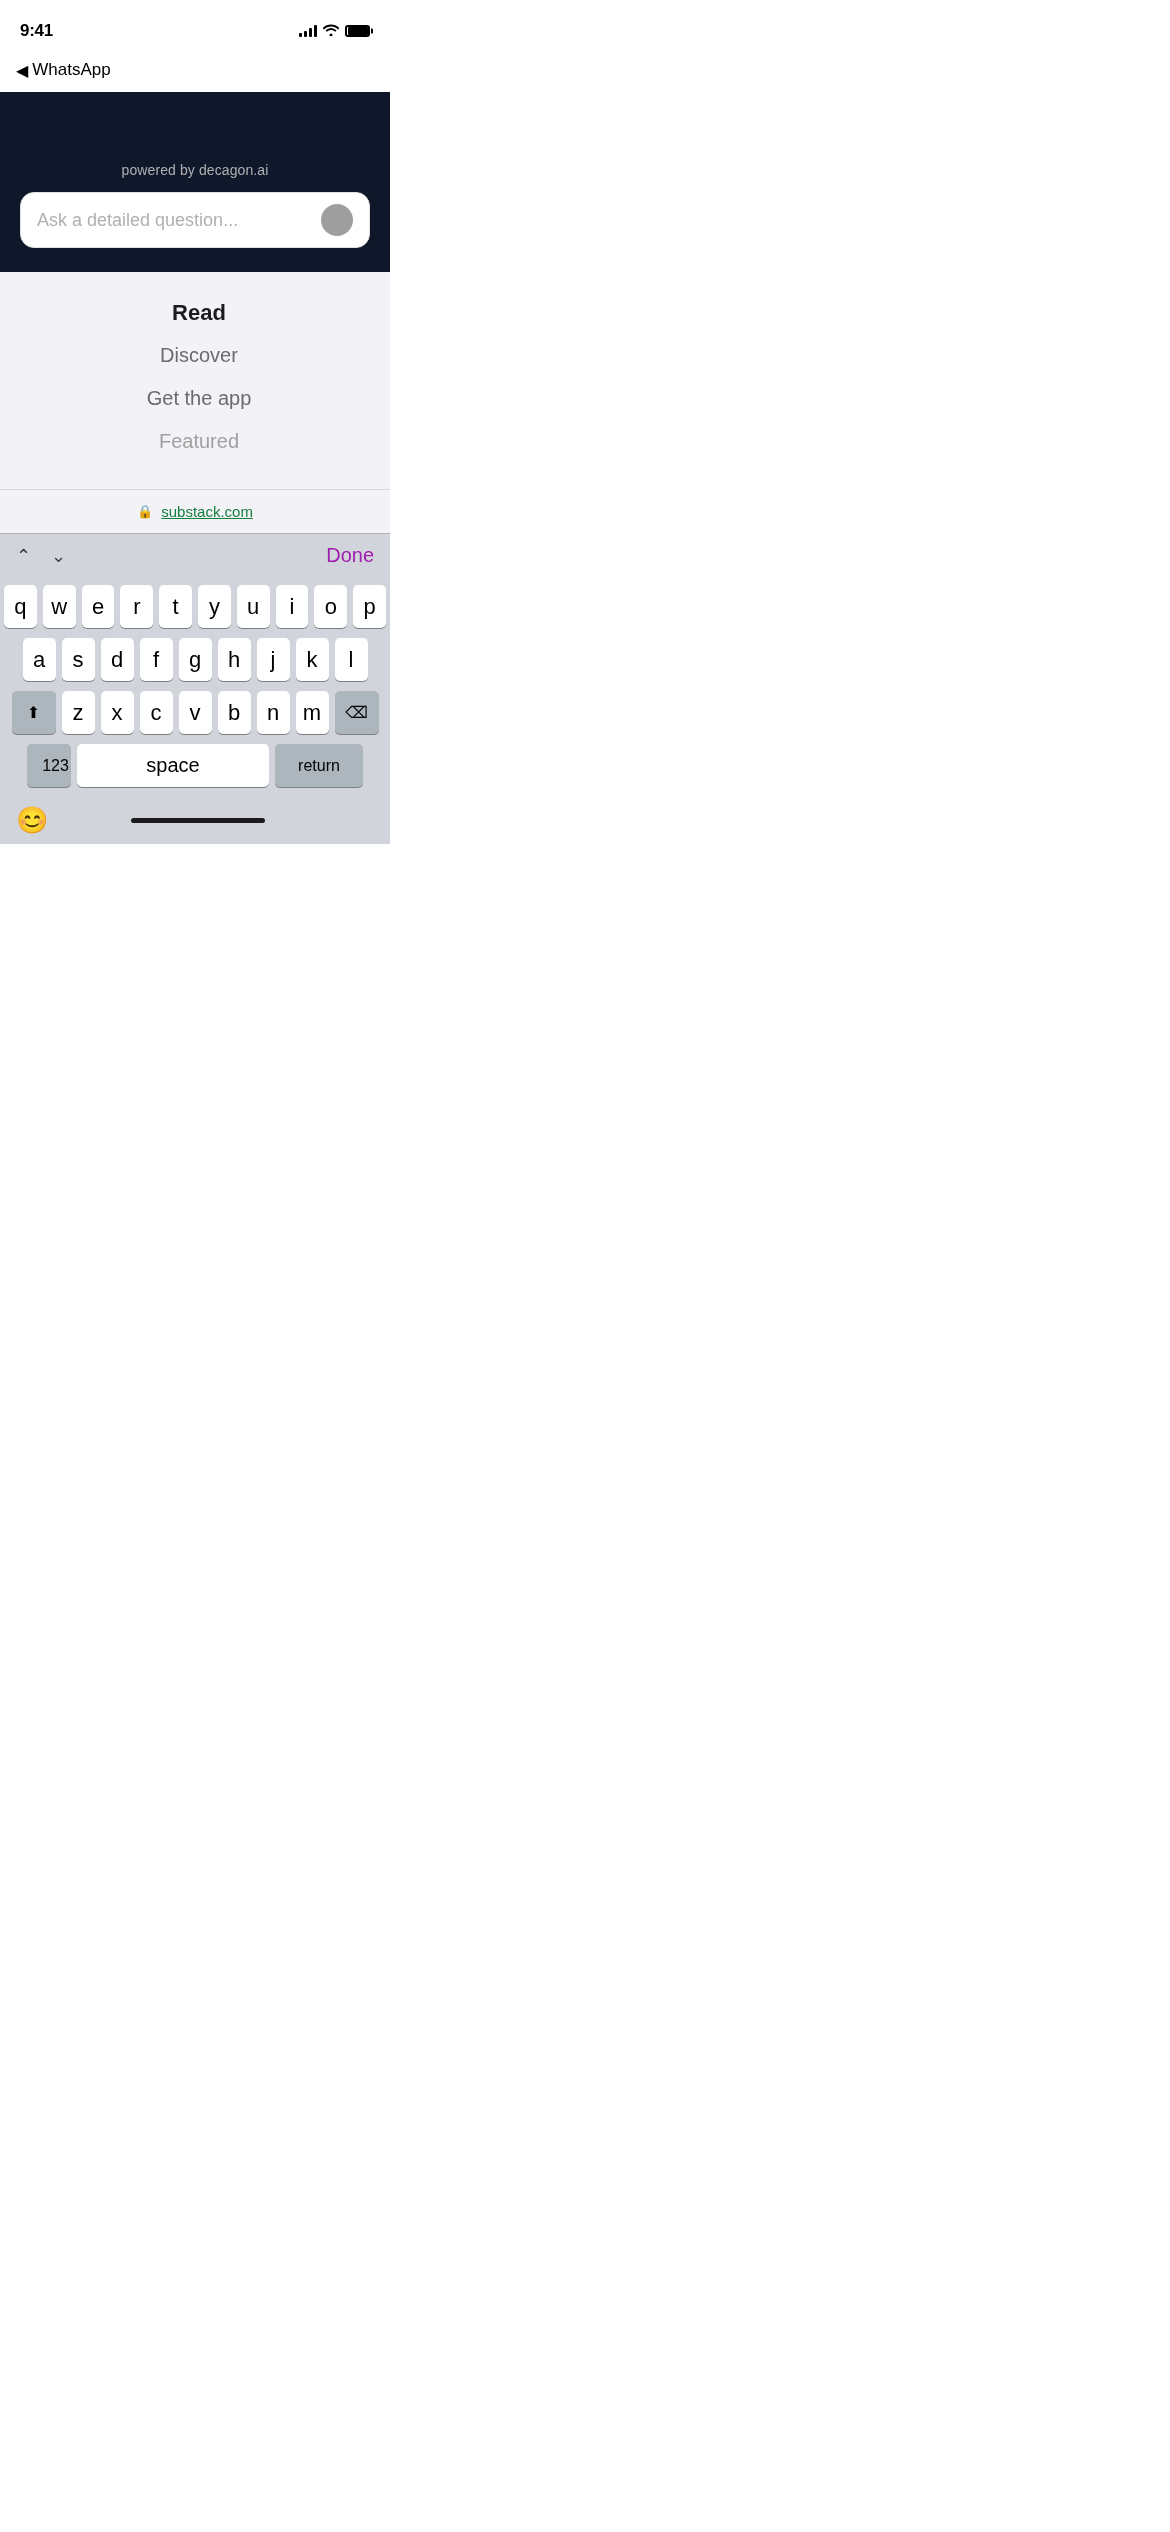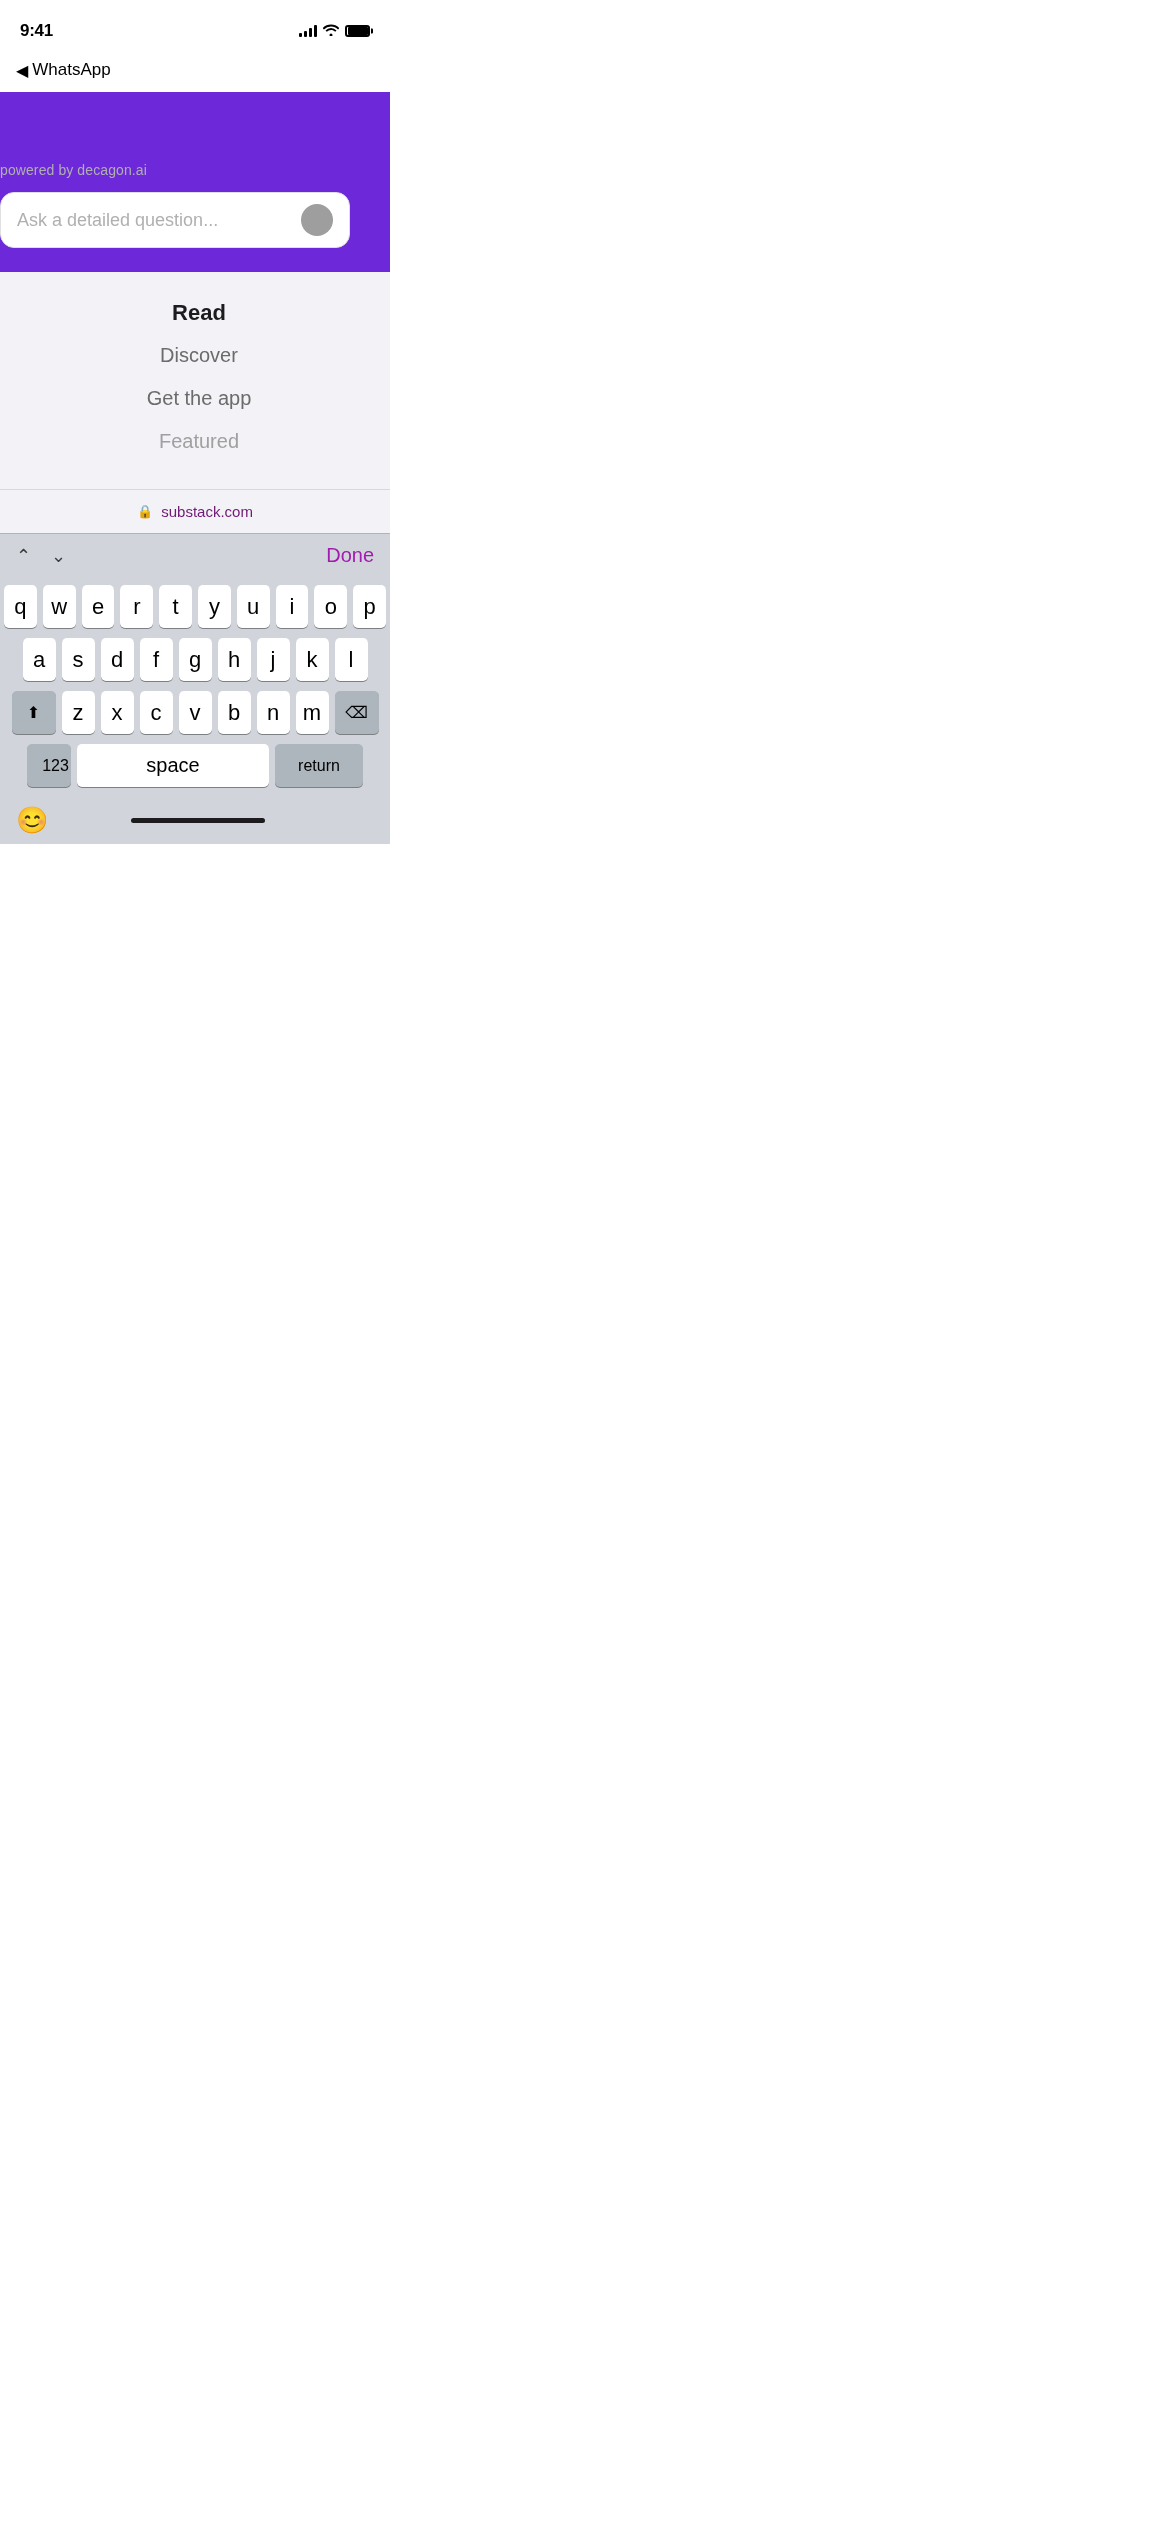--- a/index.html
+++ b/index.html
@@ -159,22 +159,23 @@
       align-items: center;
       justify-content: center;
       gap: 8px;
     }
     .url-bar-lock {
       font-size: 13px;
       color: #555;
     }
     .url-bar-text {
       font-size: 15px;
-      color: #701a75;
+      color: #15803d;
       font-weight: 400;
+      text-decoration: underline;
     }
 
     
     .keyboard-toolbar {
       background: #d1d5db;
       height: 44px;
       display: flex;
       align-items: center;
       padding: 0 16px;
       justify-content: space-between;
@@ -269,26 +270,26 @@
       margin: 0 auto;
     }
 
     .page-wrapper {
       display: flex;
       flex-direction: column;
       height: 844px;
     }
     .spacer-white {
       flex: 1;
-      background: #6d28d9;
+      background: #0f172a;
       display: flex;
       flex-direction: column;
       justify-content: flex-end;
       padding-bottom: 24px;
-      align-items: flex-start;
+      align-items: center;
     }
   </style>
 </head>
 <body>
 
 <div class="page-wrapper">
 
   <div class="status-bar">
     <span class="status-time">9:41</span>
     <div class="status-icons">

